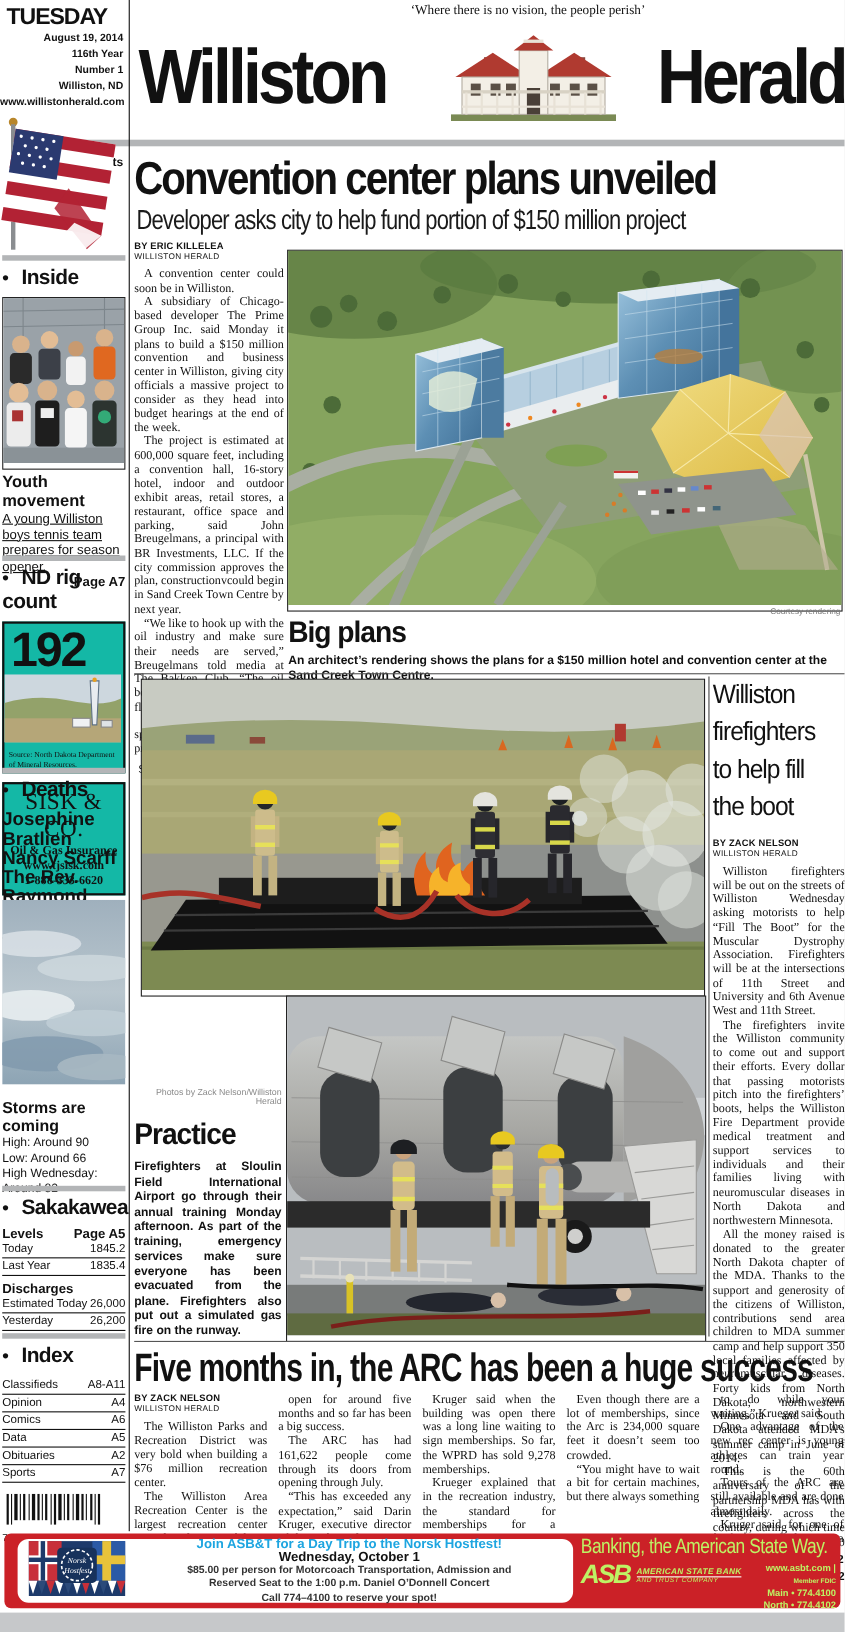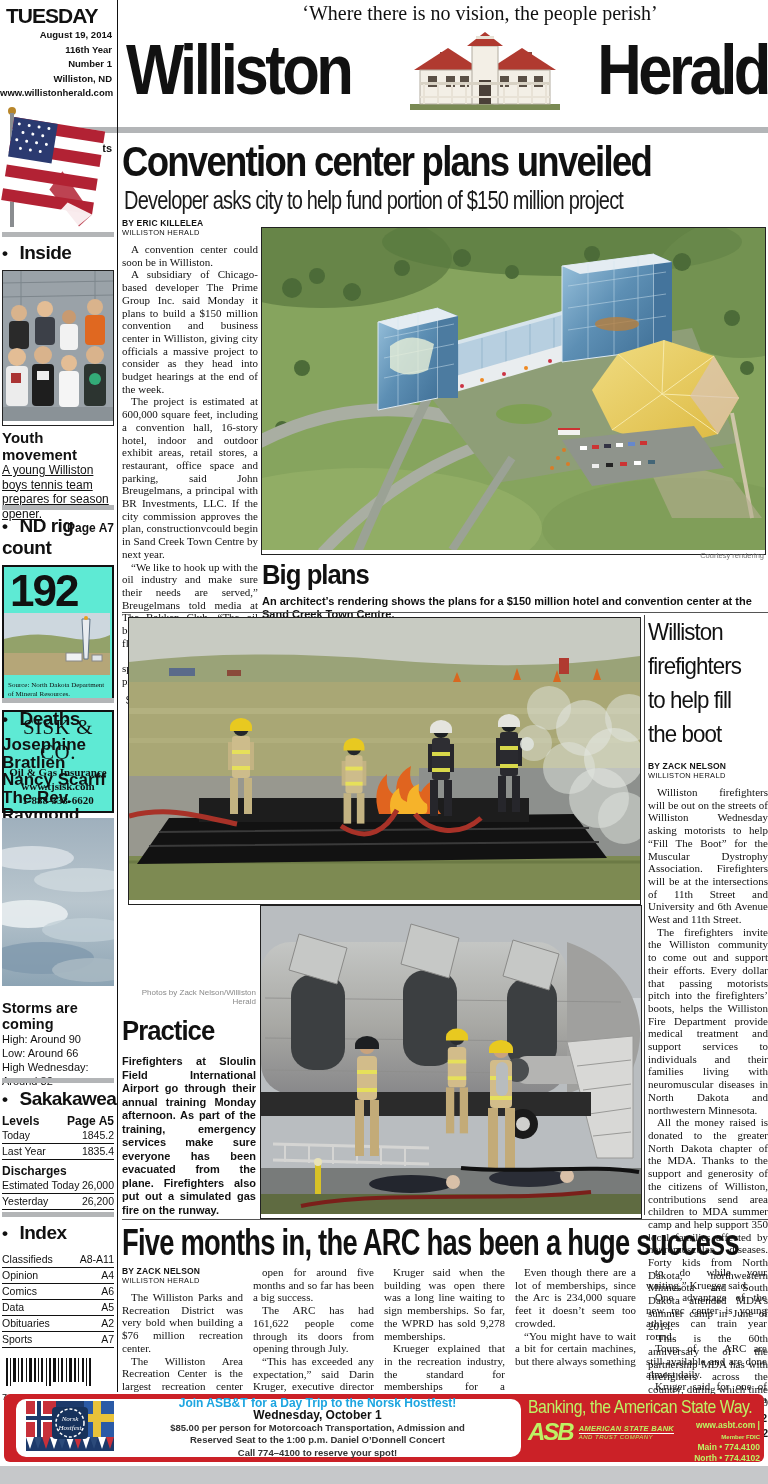--- a/index.html
+++ b/index.html
@@ -3,38 +3,38 @@
 <meta charset="utf-8">
 <style>
   html,body{margin:0;padding:0;background:#e9e9e9;}
   .page{position:relative;width:768px;height:1484px;background:#fff;overflow:hidden;
         font-family:"Liberation Sans",sans-serif;color:#111;}
   .abs{position:absolute;}
   
   .day{left:6px;top:4px;width:108px;font-size:21px;font-weight:bold;letter-spacing:-1px;}
   .hdr-lines{left:0;top:28px;width:112px;text-align:right;font-size:9.5px;font-weight:bold;line-height:14.5px;}
   .price{left:0;top:142px;width:112px;text-align:right;font-size:11px;font-weight:bold;}
-  .tagline{left:300px;top:2px;width:360px;text-align:center;font-family:"Liberation Serif",serif;font-size:20px;}
+  .tagline{left:300px;top:2px;width:360px;text-align:center;font-family:"Liberation Serif",serif;font-size:12px;}
   .mast-word{top:24px;font-size:70px;font-weight:bold;letter-spacing:-4px;line-height:92px;}
   .mast-left{left:126px;transform:scaleX(.88);transform-origin:left;}
   .mast-right{right:0px;transform:scaleX(.88);transform-origin:right;}
   .mast-house{left:400px;top:30px;}
   .graybar{left:66px;top:127px;width:702px;height:6px;background:#b3b5b7;}
   .vrule-main{left:117px;top:0;width:1px;height:1392px;background:#111;}
   .vrule-mid{left:644px;top:615px;width:1px;height:600px;background:#444;}
   
   .side{left:2px;width:112px;}
   .sec-bar{height:5px;background:#b3b5b7;margin-bottom:5px;}
   .sec-head{font-weight:bold;font-size:19px;letter-spacing:-.5px;}
   .sec-head::before{content:"•";margin-right:12px;font-size:17px;}
   .photo-frame{border:1px solid #222;}
   .story-title{font-weight:bold;font-size:15px;margin-top:3px;}
   .story-text{font-size:12px;line-height:14.5px;text-decoration:underline;}
   .page-ref{font-size:12px;font-weight:bold;text-align:right;}
-  .box{border:2px solid #111;background:#5eead4;}
+  .box{border:2px solid #111;background:#14b8a6;}
   .rig-num{font-size:44px;font-weight:bold;letter-spacing:-2px;line-height:44px;padding:2px 0 0 6px;}
   .rig-src{font-size:7px;font-family:"Liberation Serif",serif;padding:2px 4px;line-height:8.5px;}
   .sisk-name{font-family:"Liberation Serif",serif;font-size:21px;text-align:center;letter-spacing:.5px;padding-top:3px;}
   .sisk-line{font-family:"Liberation Serif",serif;font-weight:bold;font-size:11px;text-align:center;line-height:14px;}
   .death-name{font-weight:bold;font-size:17px;line-height:17.5px;}
   .wx-title{font-weight:bold;font-size:14.5px;}
   .wx-line{font-size:11px;line-height:14px;}
   .tbl-label{font-weight:bold;font-size:12px;padding-top:4px;}
   .tbl-row{display:flex;justify-content:space-between;font-size:10.5px;line-height:15px;border-bottom:1px solid #111;}
   .barcode-num{font-size:9px;letter-spacing:2px;}

